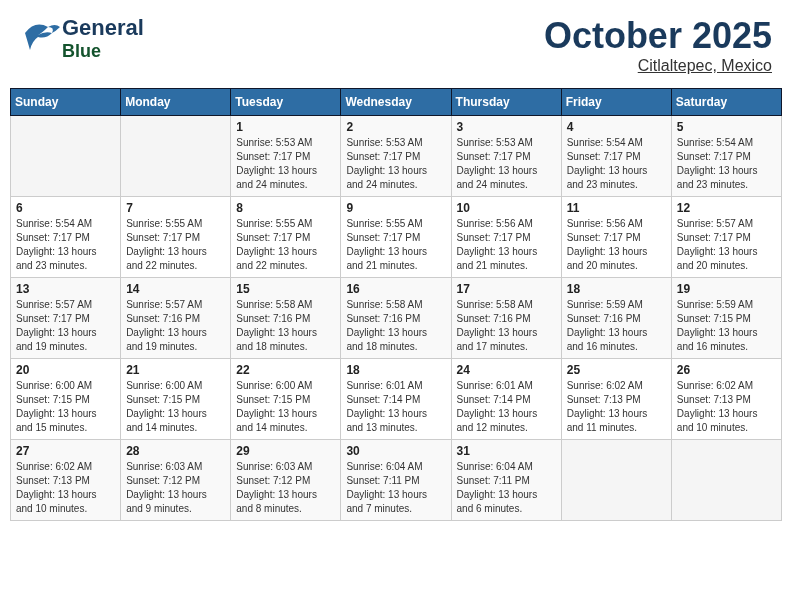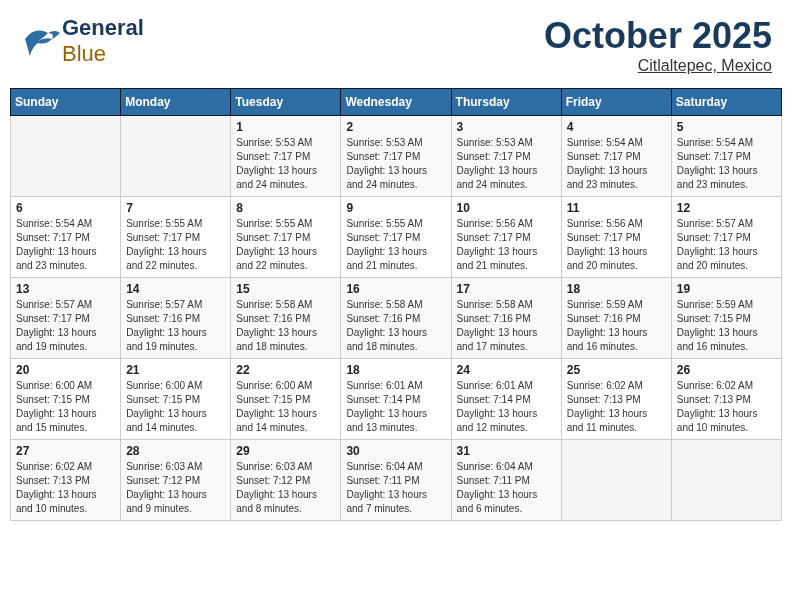--- a/index.html
+++ b/index.html
@@ -77,37 +77,37 @@
     .day-detail {
       font-size: 10px;
       color: #333;
       line-height: 1.4;
     }
     .empty-cell {
       background: #f5f5f5 !important;
     }
     .logo-container {
       display: flex;
-      align-items: center;
+      align-items: flex-start;
     }
   </style>
 </head>
 <body>
 
 <div>
   <div class="header">
     <div class="logo-container">
       <svg width="42" height="40" viewBox="0 0 42 40">
 
         <path d="M5 18 Q15 5 28 12 Q22 18 18 20 Q25 16 32 18 Q26 24 18 22 Q12 26 10 35 Q8 28 5 18Z" fill="#2e6da4"></path>
         <path d="M28 12 Q35 8 40 12 Q36 16 32 18 Q35 12 28 12Z" fill="#2e6da4"></path>
       </svg>
       <div class="logo">
         <span style="font-size:22px; font-weight:bold; color:#1a3a5c;">General</span>
-        <span style="font-size:22px; font-weight:normal; color:#a16207;">Blue</span>
+        <span style="font-size:18px; font-weight:bold; color:#14532d;">Blue</span>
       </div>
     </div>
     <div class="title-block">
       <div class="title-month">October 2025</div>
       <div class="title-location">Citlaltepec, Mexico</div>
     </div>
   </div>
 
   <table class="calendar">
     <thead>

